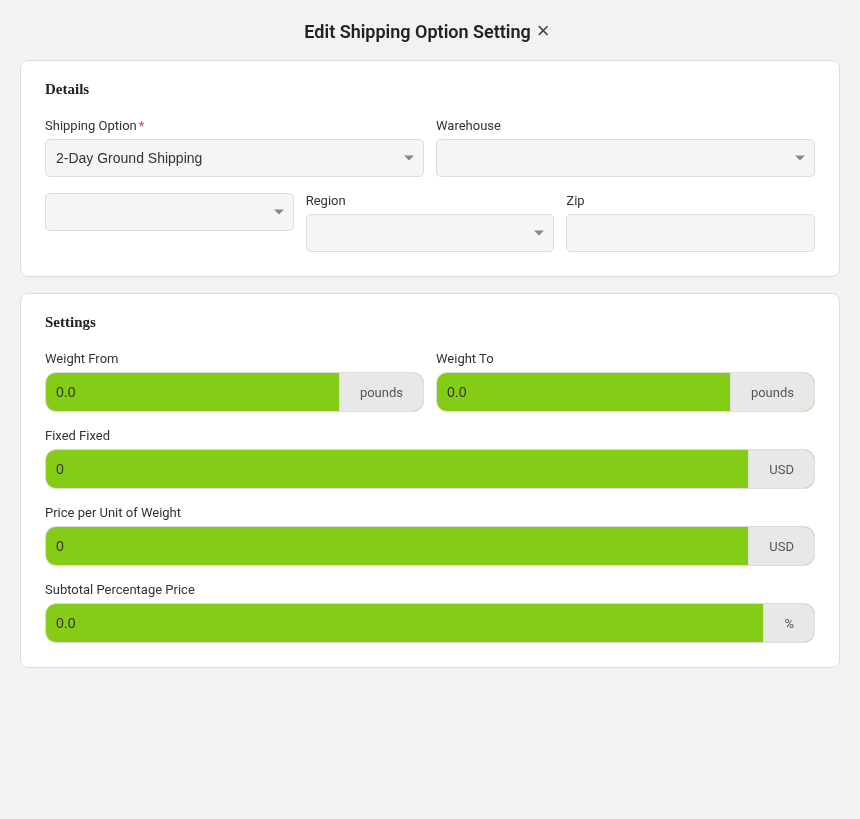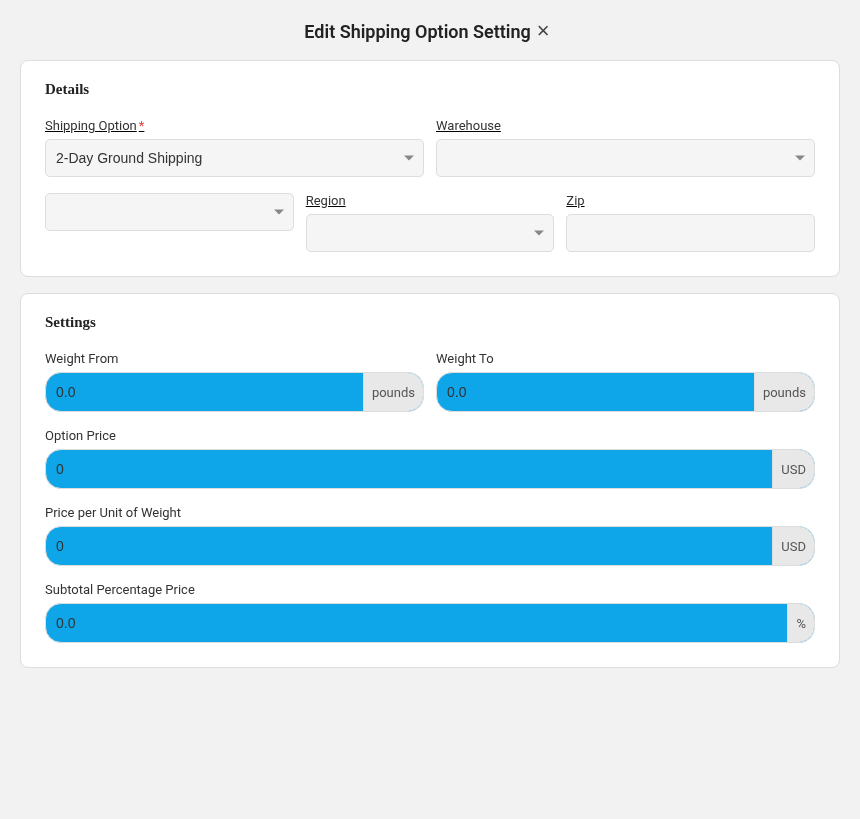--- a/index.html
+++ b/index.html
@@ -71,21 +71,20 @@
       font-weight: 600;
       color: #222;
       margin-bottom: 20px;
       font-family: Liberation Serif, serif;
     }
 
     .form-row {
       display: flex;
       gap: 12px;
       margin-bottom: 16px;
-      text-decoration: underline;
     }
 
     .form-row:last-child {
       margin-bottom: 0;
     }
 
     .form-group {
       display: flex;
       flex-direction: column;
       flex: 1;
@@ -144,42 +143,42 @@
       height: 0;
       border-left: 5px solid transparent;
       border-right: 5px solid transparent;
       border-top: 5px solid #888;
       pointer-events: none;
     }
 
     .input-with-suffix {
       display: flex;
       align-items: flex-start;
-      background: #0ea5e9;
+      background: #84cc16;
       border: 1px solid #ddd;
-      border-radius: 16px;
+      border-radius: 11px;
       overflow: hidden;
       width: 100%;
     }
 
     .input-with-suffix input {
       border: none;
       background: transparent;
       flex: 1;
       height: 38px;
       padding: 0 10px;
       font-size: 14px;
       color: #333;
       outline: none;
     }
 
     .suffix-label {
       background: #e8e8e8;
       border-left: 1px solid #ddd;
-      padding: 0 8px;
+      padding: 0 20px;
       height: 38px;
       display: flex;
       align-items: center;
       font-size: 13px;
       color: #555;
       white-space: nowrap;
     }
 
     .settings-row {
       display: flex;
@@ -274,21 +273,21 @@
           <label>Weight To</label>
           <div class="input-with-suffix">
             <input type="text" value="0.0" style="">
             <span class="suffix-label">pounds</span>
           </div>
         </div>
       </div>
 
       <div class="settings-row">
         <div class="form-group full-width">
-          <label>Option Price</label>
+          <label>Fixed Fixed</label>
           <div class="input-with-suffix">
             <input type="text" value="0" style="">
             <span class="suffix-label">USD</span>
           </div>
         </div>
       </div>
 
       <div class="settings-row">
         <div class="form-group full-width">
           <label>Price per Unit of Weight</label>

